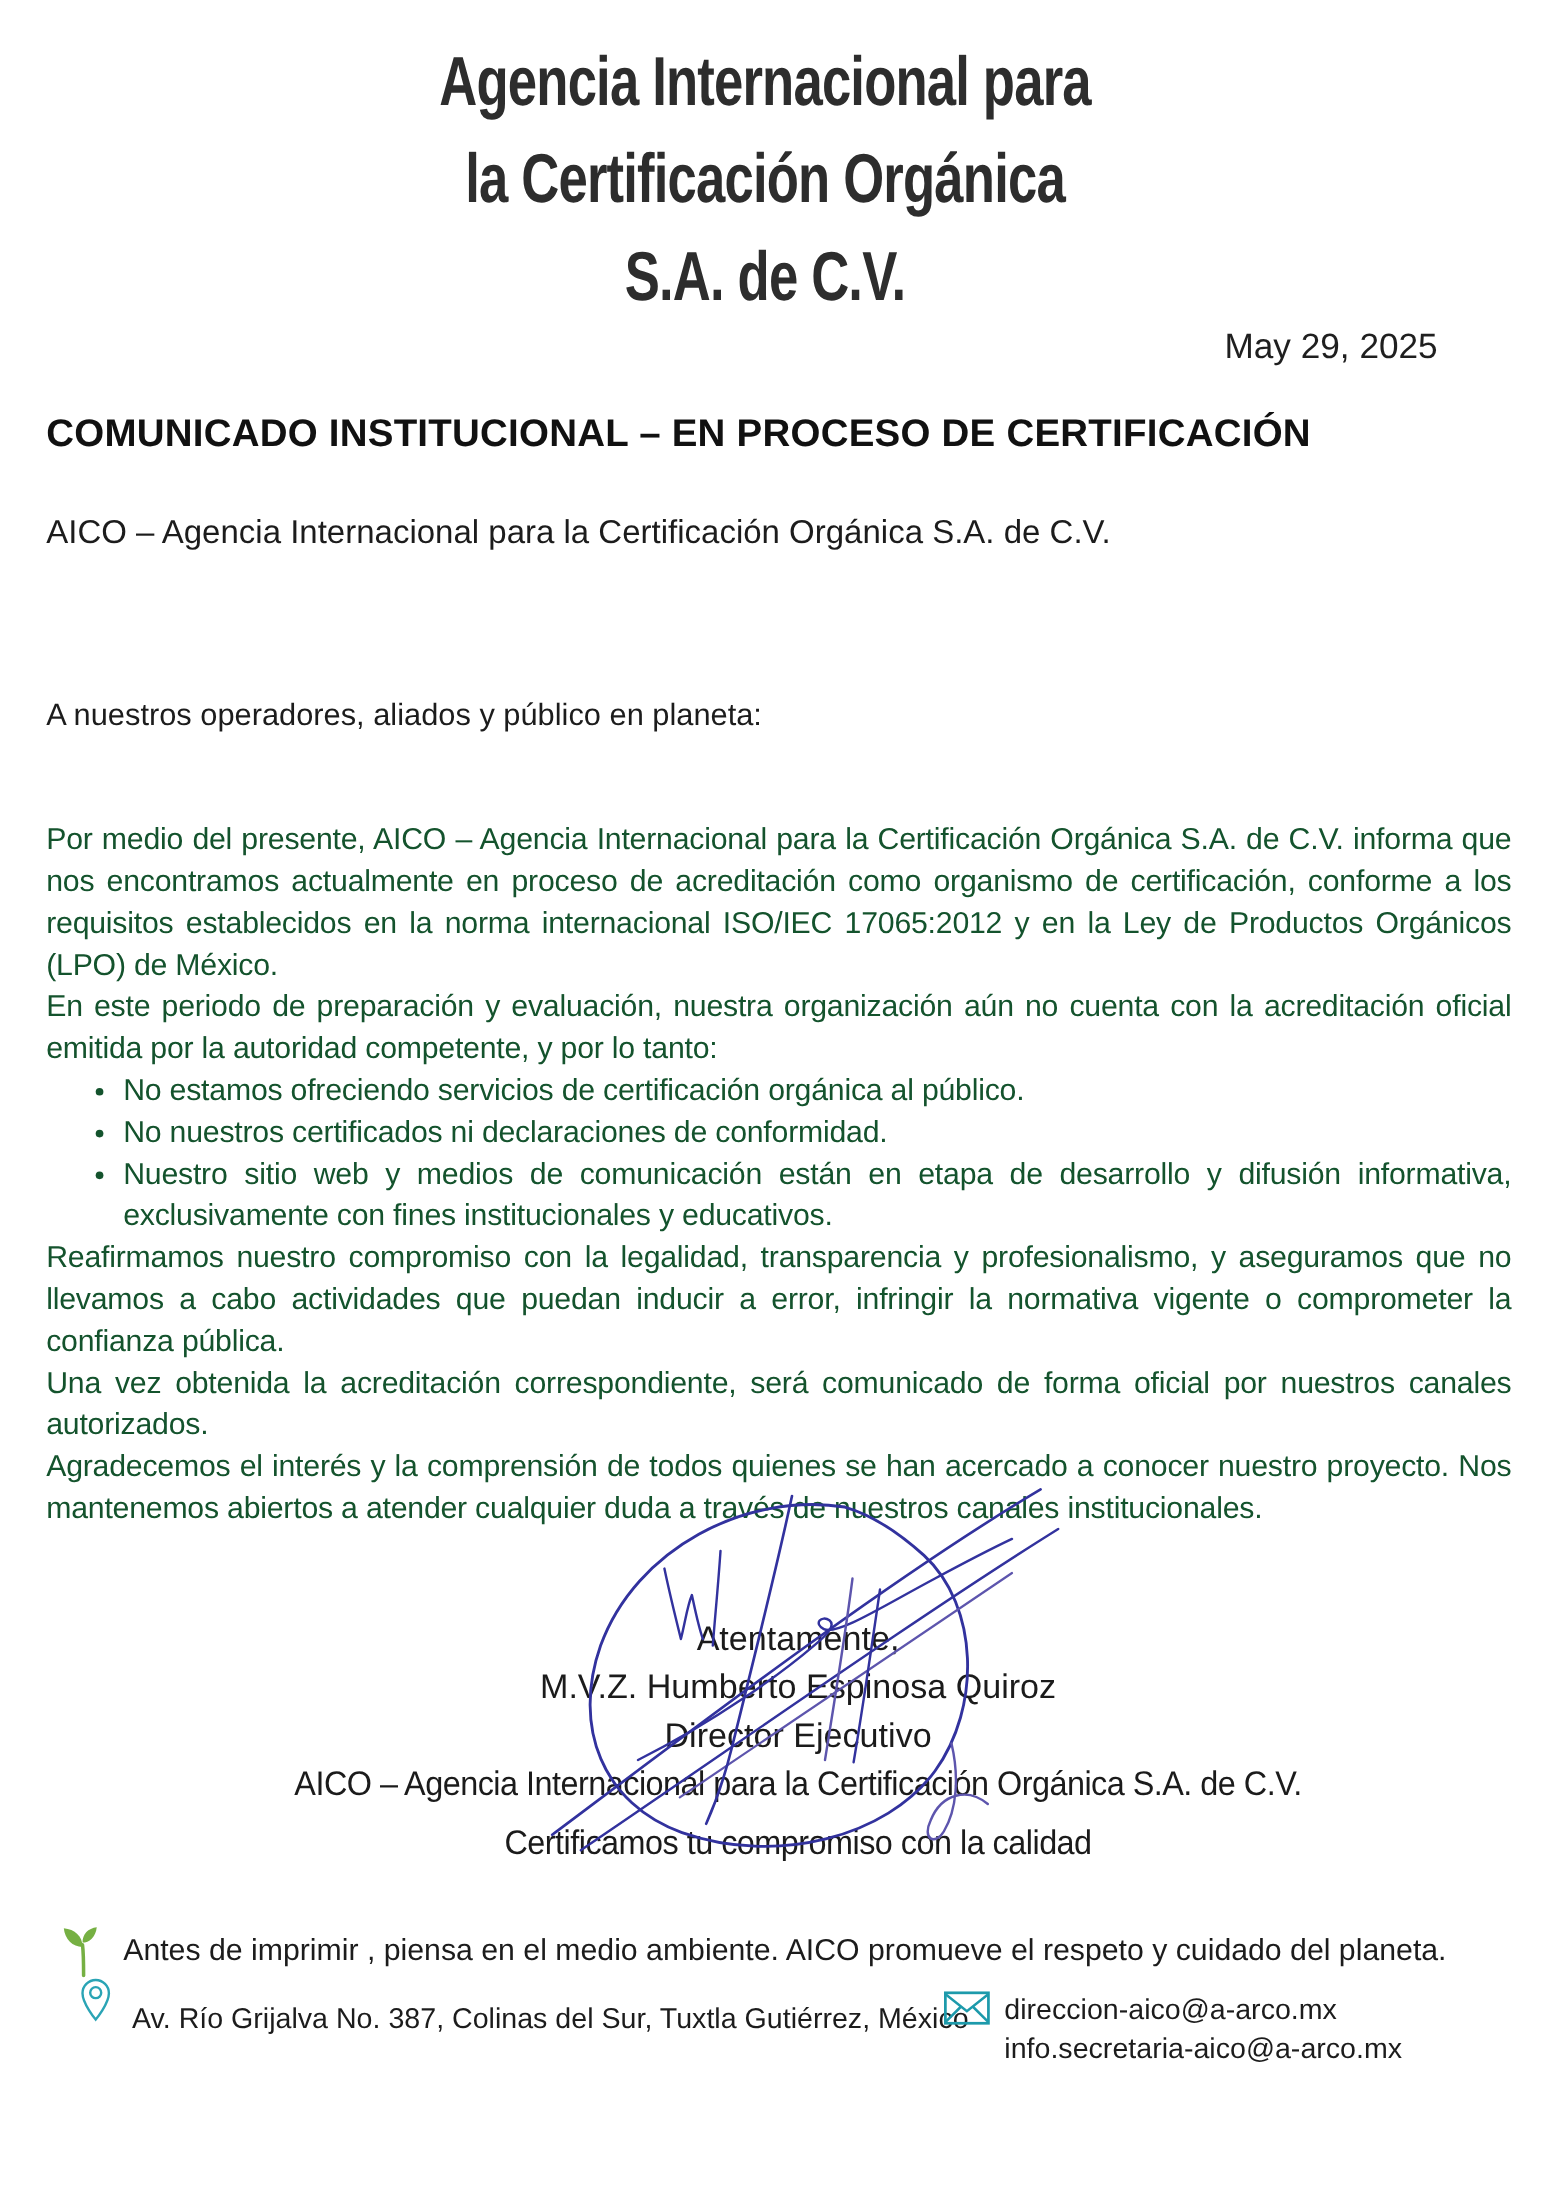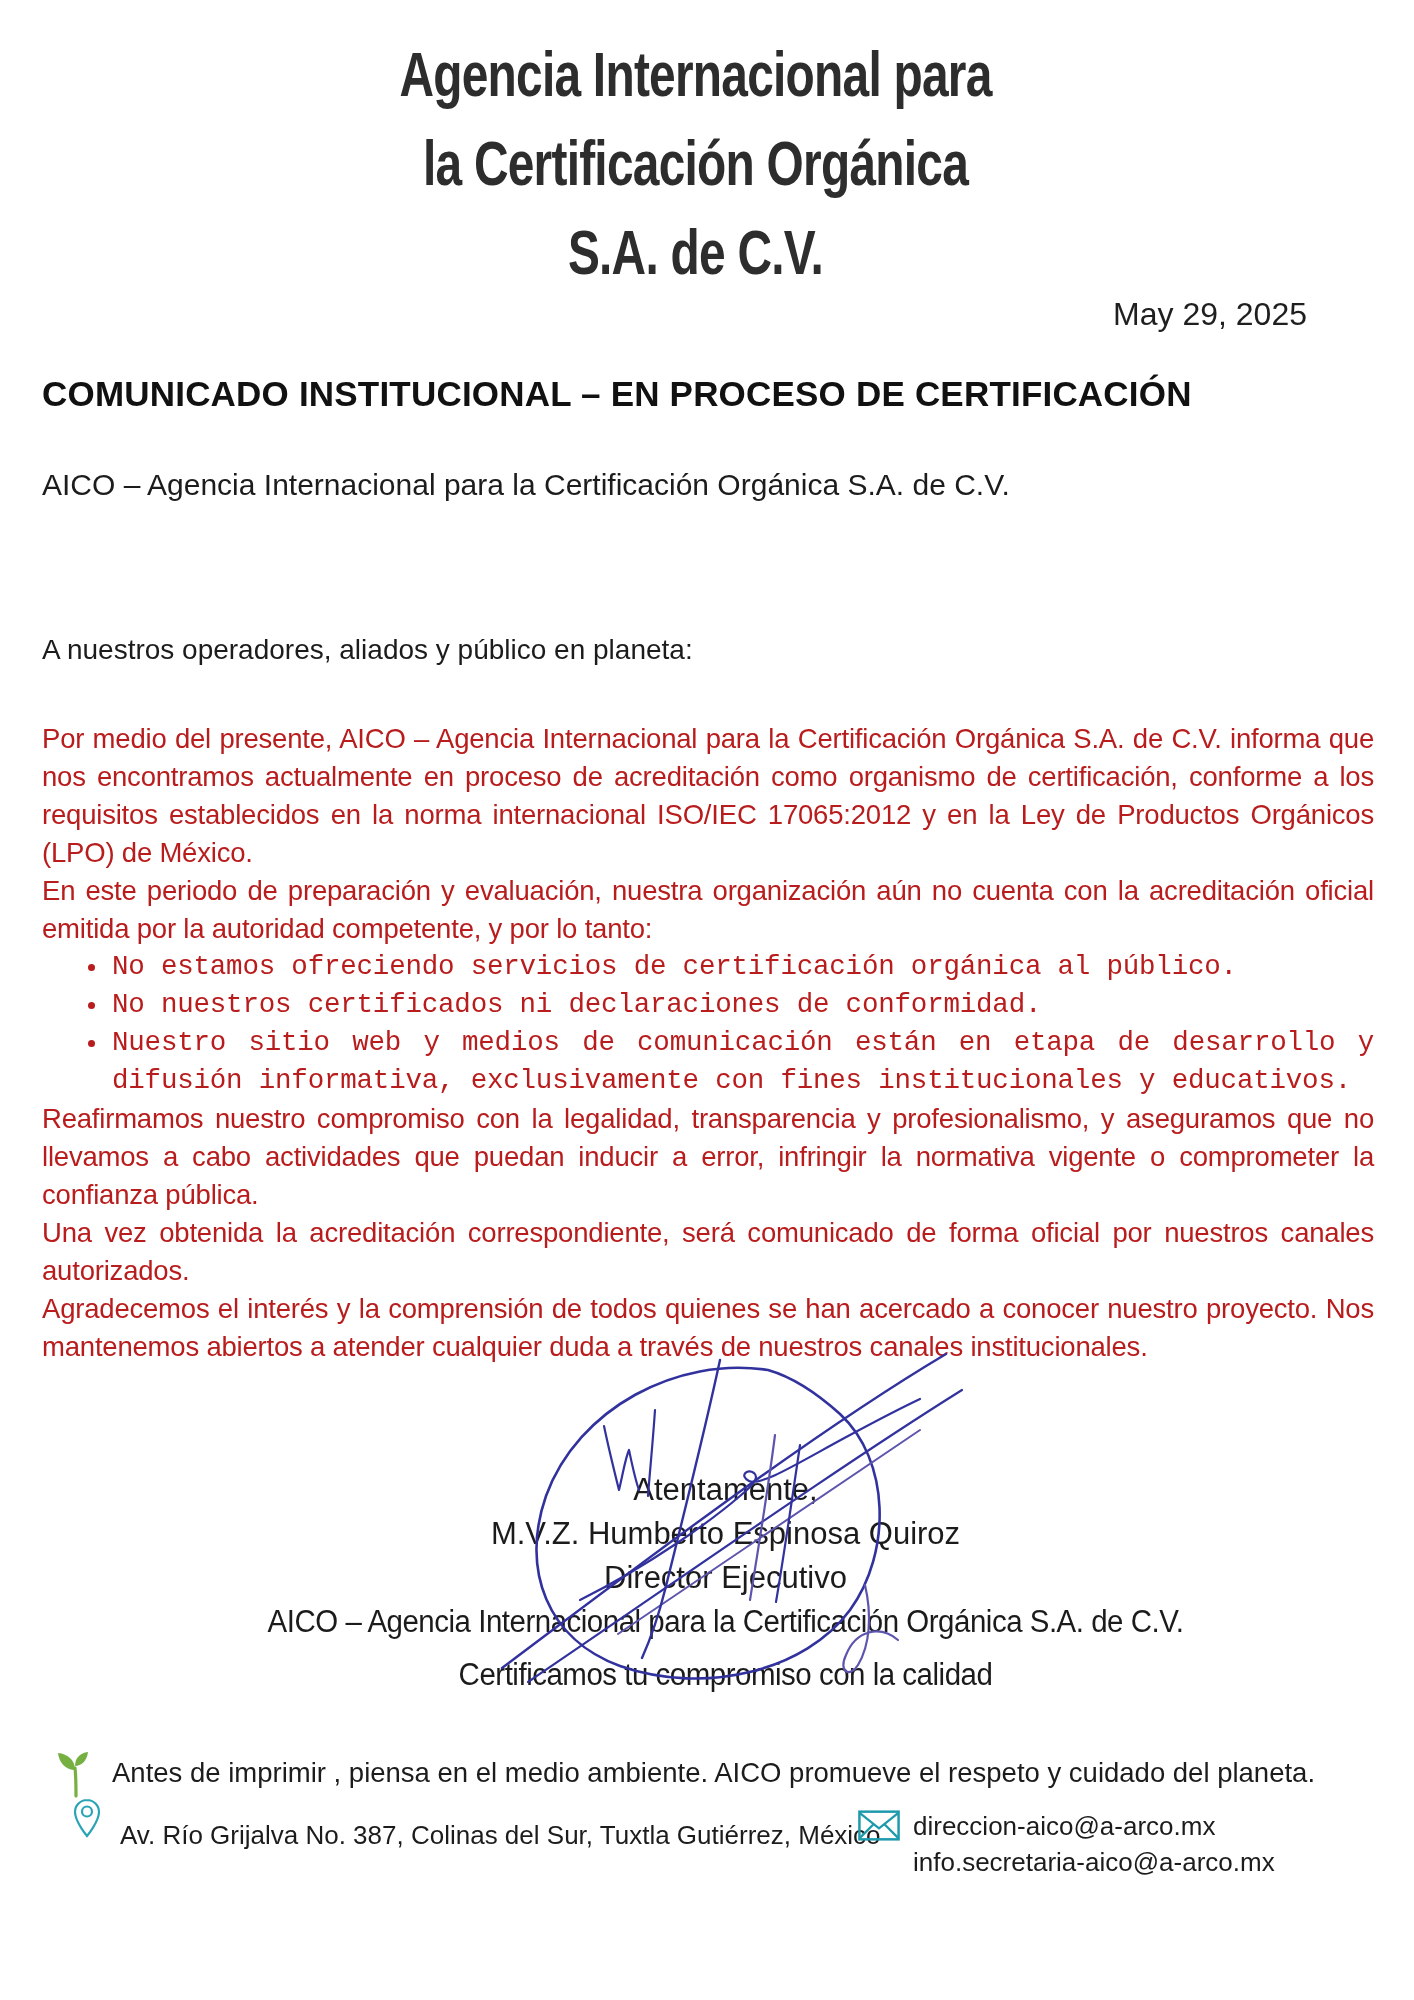--- a/index.html
+++ b/index.html
@@ -19,26 +19,26 @@
   }
   .heading{
     position:absolute;top:374px;left:42px;font-size:35px;font-weight:bold;color:#111;
     white-space:nowrap;letter-spacing:0.2px;
   }
   
   .intro{position:absolute;top:462px;left:42px;font-size:30px;line-height:46px;color:#1c1c1c;}
   .greeting{position:absolute;top:634px;left:42px;font-size:28px;color:#1c1c1c;}
   
   .body-block{
-    position:absolute;top:720px;left:42px;width:1332px;
-    font-size:27.5px;line-height:38px;text-align:justify;color:#b91c1c;
+    position:absolute;top:744px;left:42px;width:1332px;
+    font-size:27.5px;line-height:38px;text-align:justify;color:#14532d;
     letter-spacing:-0.2px;
   }
   .body-block p{margin:0;}
-  .body-block ul{margin:0;padding:0 0 0 66px;font-family:Liberation Mono, monospace;}
+  .body-block ul{margin:0;padding:0 0 0 66px;}
   .body-block li{margin:0;padding-left:4px;}
   .body-block li::marker{font-size:24px;}
   
   .sig-block{
     position:absolute;top:1468px;left:0;width:100%;text-align:center;
     font-size:31px;line-height:44px;color:#1b1b1b;
   }
   .sig-line{position:relative;}
   .sig-condensed{transform:scaleX(0.95);transform-origin:50% 50%;letter-spacing:-0.5px;}
   .sig-slogan{margin-top:9px;}

